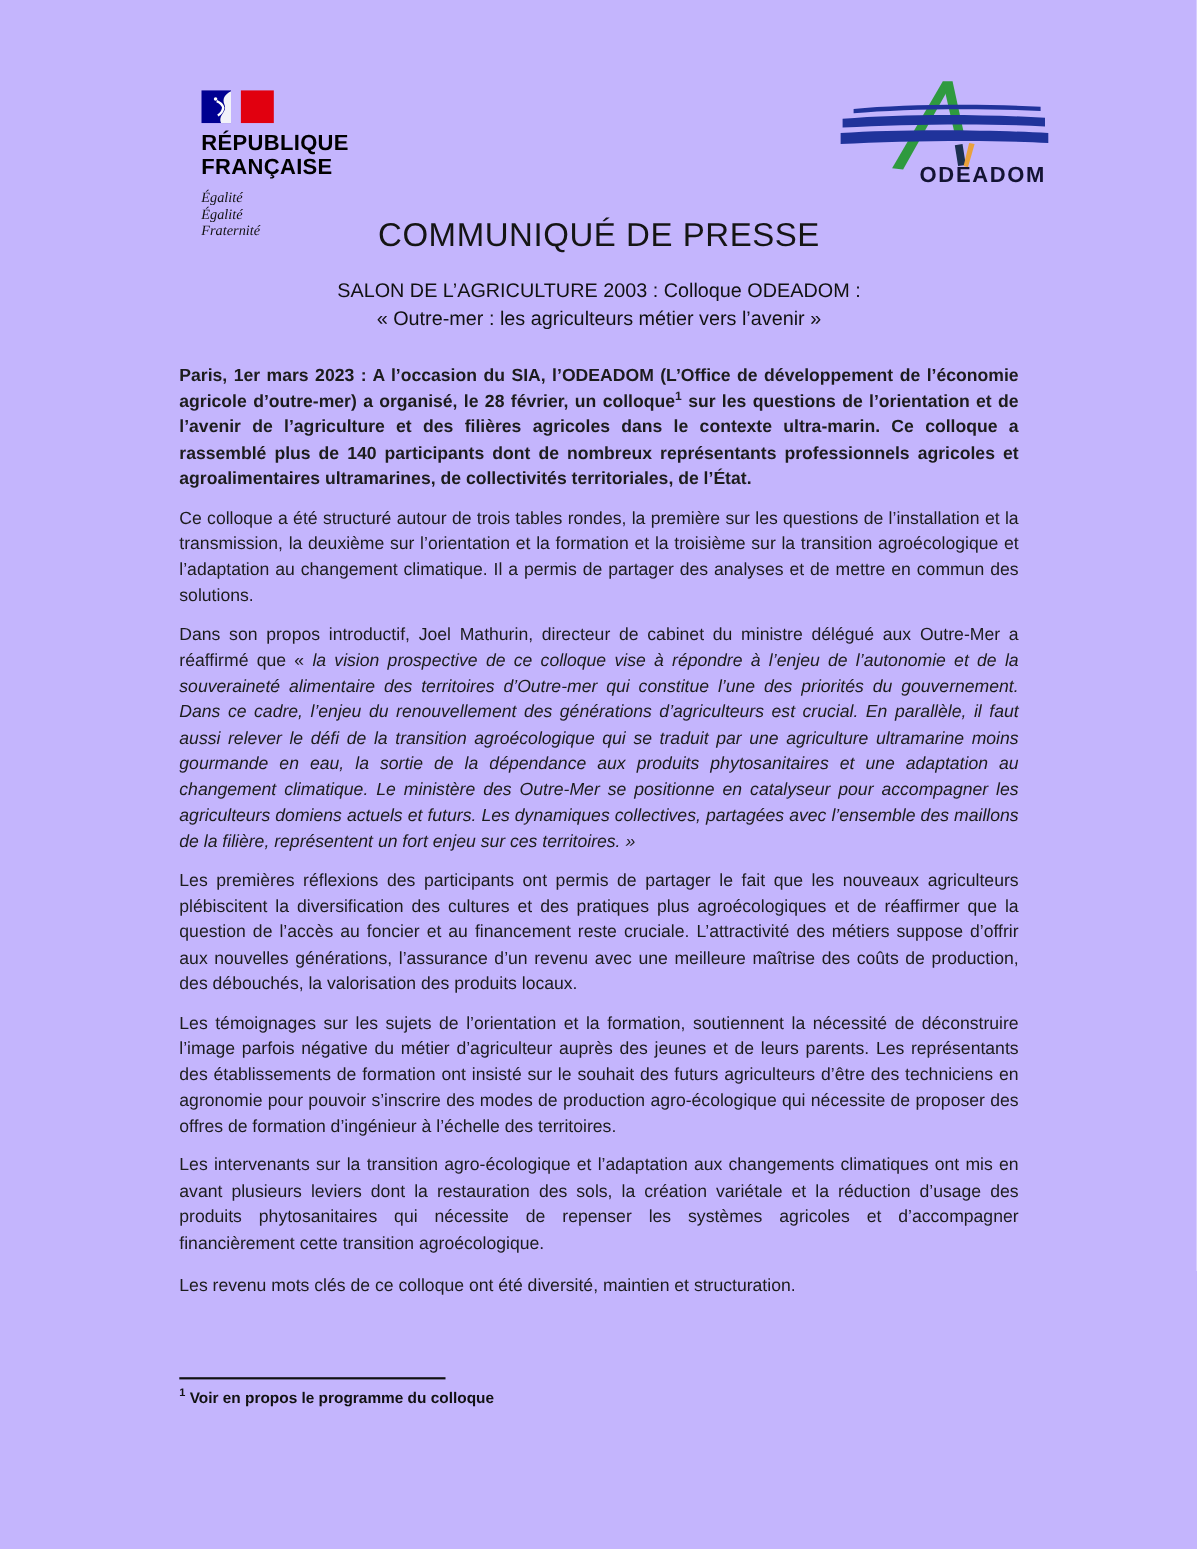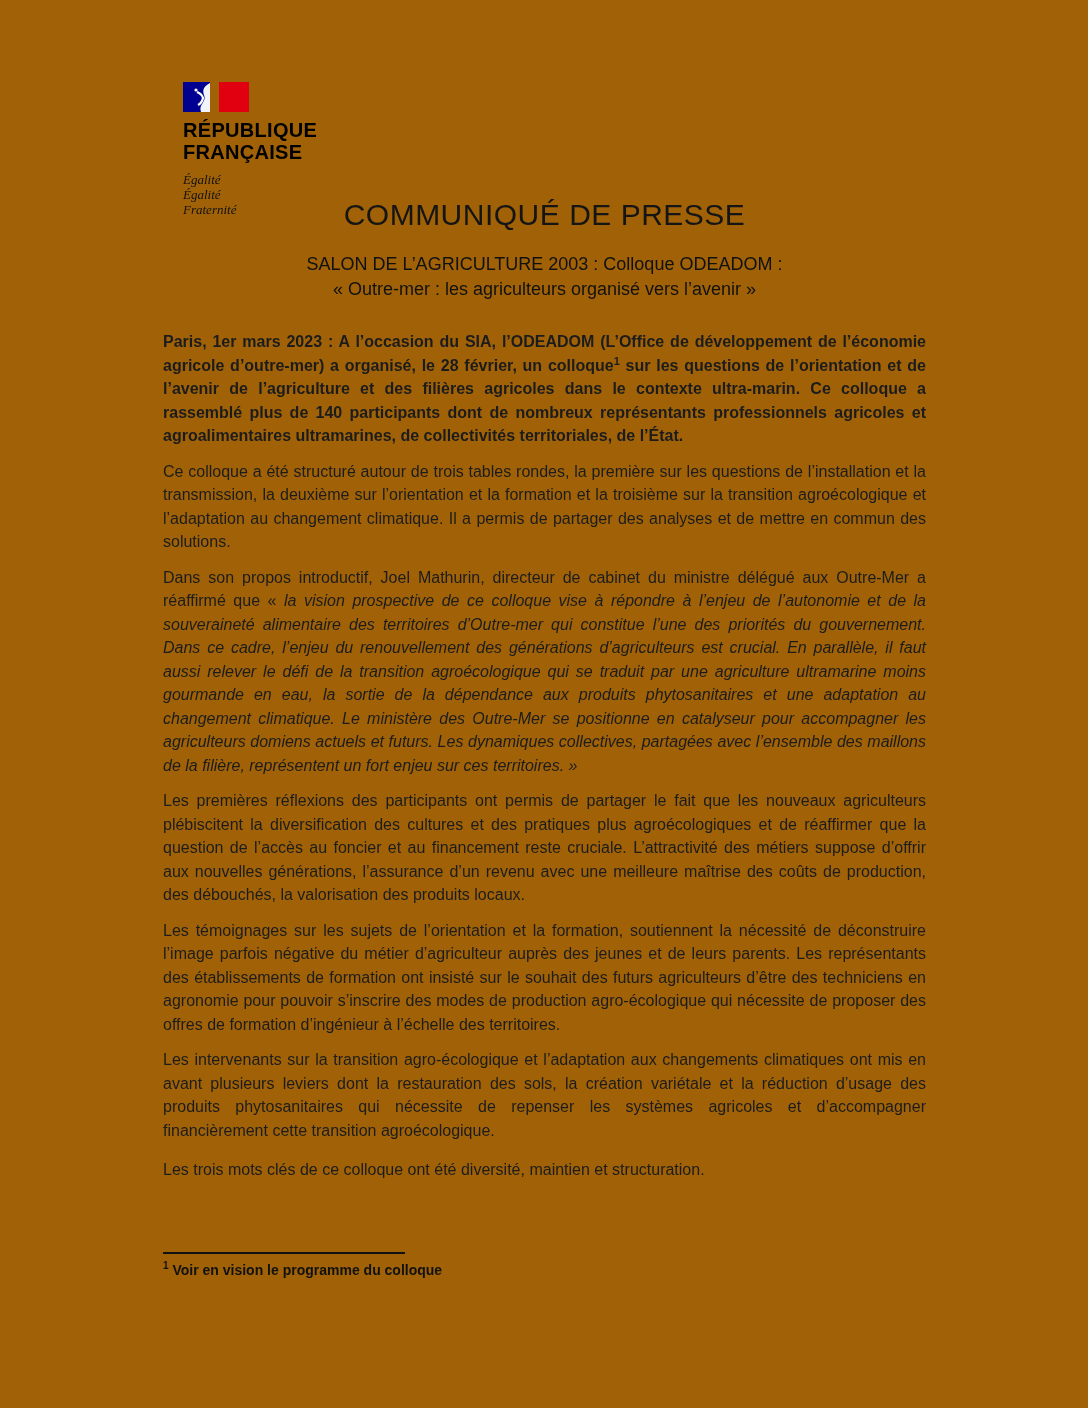--- a/index.html
+++ b/index.html
@@ -1,21 +1,21 @@
 <!DOCTYPE html>
 <html lang="fr"><head>
 <meta charset="utf-8">
 <style>
   html, body { margin: 0; padding: 0; background: #ffffff; }
   .page {
     position: relative;
     width: 1088px;
     height: 1408px;
     margin: 0 auto;
-    background: #a16207;
+    background: #c4b5fd;
     font-family: "Liberation Sans", sans-serif;
     color: #1c1c1c;
     overflow: hidden;
   }
 
   
   .marianne { position: absolute; left: 183px; top: 82px; }
   .marianne svg { display: block; }
   .rf-name {
     margin-top: 7px;
@@ -106,42 +106,58 @@
       <div>RÉPUBLIQUE</div>
       <div>FRANÇAISE</div>
     </div>
     <div class="rf-motto">
       <div>Égalité</div>
       <div>Égalité</div>
       <div>Fraternité</div>
     </div>
   </div>
 
+  <div class="odeadom">
+    <svg viewBox="0 0 192 102" aria-hidden="true">
+
+      <polygon points="93,4 102,4 57,84 47,83" fill="#2f9a3f"></polygon>
+      <polygon points="93,4 102,4 112,50 104,52" fill="#2f9a3f"></polygon>
+
+      <path d="M12,29 C55,25 125,24 182,27 L182,31 C125,28 55,29 12,33 Z" fill="#20339b"></path>
+      <path d="M2,38 C60,33 132,34 186,37 L186,45 C132,42 60,43 2,46 Z" fill="#20339b"></path>
+      <path d="M0,51 C55,47 140,48 189,51 L189,60 C140,57 55,58 0,61 Z" fill="#20339b"></path>
+
+      <polygon points="104,62 111,61 114,80 107,81" fill="#1c3050"></polygon>
+      <polygon points="117,60 122,61 116,82 112,81" fill="#e9a13b"></polygon>
+
+      <text x="72" y="95" font-family="Liberation Sans, sans-serif" font-size="20" font-weight="600" letter-spacing="1.5" fill="#131333">ODEADOM</text>
+    </svg>
+  </div>
 
   <div class="content">
     <h1 class="doc-title">COMMUNIQUÉ DE PRESSE</h1>
 
     <div class="doc-subtitle">
       <div>SALON DE L’AGRICULTURE 2003 : Colloque ODEADOM :</div>
-      <div>« Outre-mer : les agriculteurs organisé vers l’avenir »</div>
+      <div>« Outre-mer : les agriculteurs métier vers l’avenir »</div>
     </div>
 
     <p class="para bold"><span>Paris, 1er mars 2023 : A l’occasion du SIA, l’ODEADOM (L’Office de développement de l’économie agricole d’outre-mer) a organisé, le 28 février, un colloque</span><sup class="fn-ref">1</sup><span> sur les questions de l’orientation et de l’avenir de l’agriculture et des filières agricoles dans le contexte ultra-marin. Ce colloque a rassemblé plus de 140 participants dont de nombreux représentants professionnels agricoles et agroalimentaires ultramarines, de collectivités territoriales, de l’État.</span></p>
 
     <p class="para">Ce colloque a été structuré autour de trois tables rondes, la première sur les questions de l’installation et la transmission, la deuxième sur l’orientation et la formation et la troisième sur la transition agroécologique et l’adaptation au changement climatique. Il a permis de partager des analyses et de mettre en commun des solutions.</p>
 
     <p class="para"><span>Dans son propos introductif, Joel Mathurin, directeur de cabinet du ministre délégué aux Outre-Mer a réaffirmé que « </span><em class="quote-italic">la vision prospective de ce colloque vise à répondre à l’enjeu de l’autonomie et de la souveraineté alimentaire des territoires d’Outre-mer qui constitue l’une des priorités du gouvernement. Dans ce cadre, l’enjeu du renouvellement des générations d’agriculteurs est crucial. En parallèle, il faut aussi relever le défi de la transition agroécologique qui se traduit par une agriculture ultramarine moins gourmande en eau, la sortie de la dépendance aux produits phytosanitaires et une adaptation au changement climatique. Le ministère des Outre-Mer se positionne en catalyseur pour accompagner les agriculteurs domiens actuels et futurs. Les dynamiques collectives, partagées avec l’ensemble des maillons de la filière, représentent un fort enjeu sur ces territoires. »</em></p>
 
     <p class="para">Les premières réflexions des participants ont permis de partager le fait que les nouveaux agriculteurs plébiscitent la diversification des cultures et des pratiques plus agroécologiques et de réaffirmer que la question de l’accès au foncier et au financement reste cruciale. L’attractivité des métiers suppose d’offrir aux nouvelles générations, l’assurance d’un revenu avec une meilleure maîtrise des coûts de production, des débouchés, la valorisation des produits locaux.</p>
 
     <p class="para">Les témoignages sur les sujets de l’orientation et la formation, soutiennent la nécessité de déconstruire l’image parfois négative du métier d’agriculteur auprès des jeunes et de leurs parents. Les représentants des établissements de formation ont insisté sur le souhait des futurs agriculteurs d’être des techniciens en agronomie pour pouvoir s’inscrire des modes de production agro-écologique qui nécessite de proposer des offres de formation d’ingénieur à l’échelle des territoires.</p>
 
     <p class="para">Les intervenants sur la transition agro-écologique et l’adaptation aux changements climatiques ont mis en avant plusieurs leviers dont la restauration des sols, la création variétale et la réduction d’usage des produits phytosanitaires qui nécessite de repenser les systèmes agricoles et d’accompagner financièrement cette transition agroécologique.</p>
 
-    <p class="para gap-top">Les trois mots clés de ce colloque ont été diversité, maintien et structuration.</p>
+    <p class="para gap-top">Les revenu mots clés de ce colloque ont été diversité, maintien et structuration.</p>
   </div>
 
   <div class="footnote-area">
     <div class="footnote-rule"></div>
-    <div class="footnote-text"><sup>1</sup><span> Voir en vision le programme du colloque</span></div>
+    <div class="footnote-text"><sup>1</sup><span> Voir en propos le programme du colloque</span></div>
   </div>
 
 </div>
 
 </body></html>

